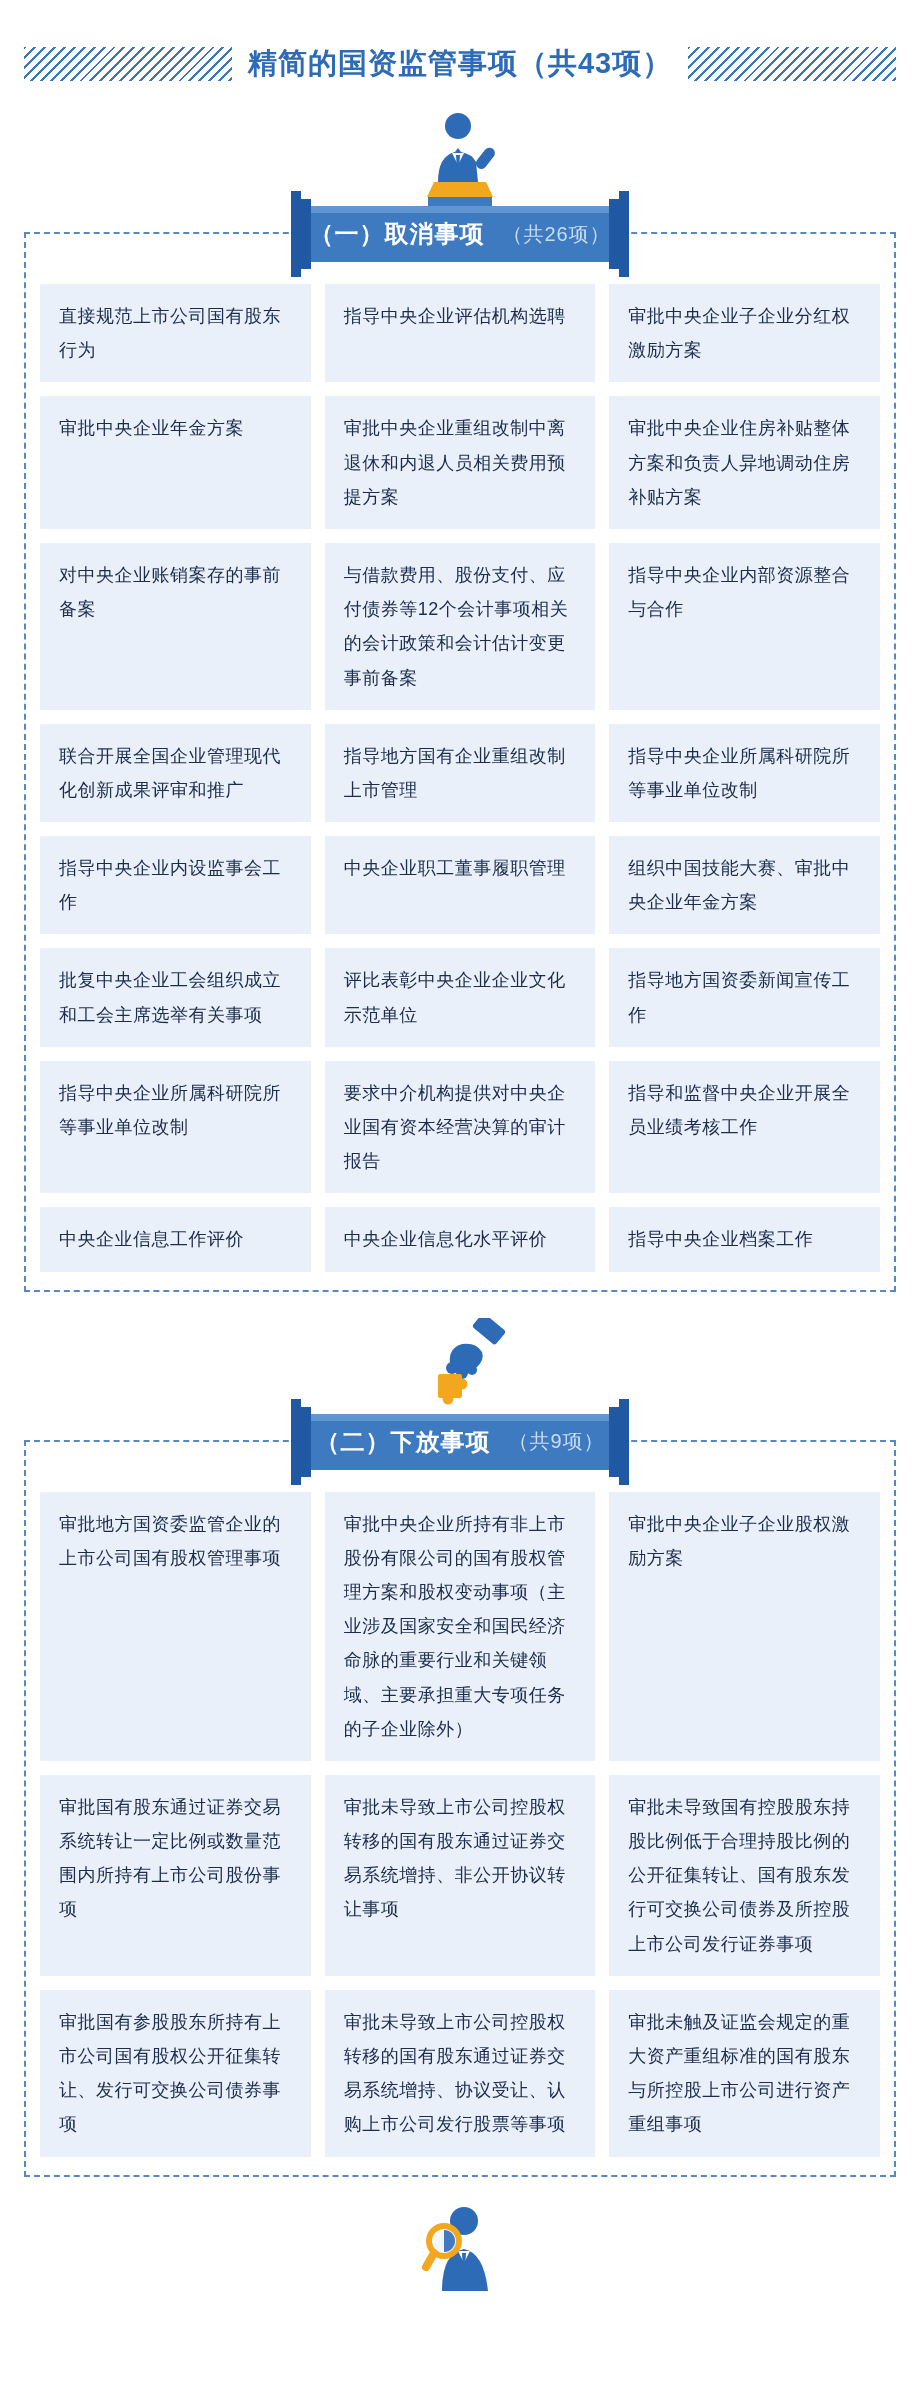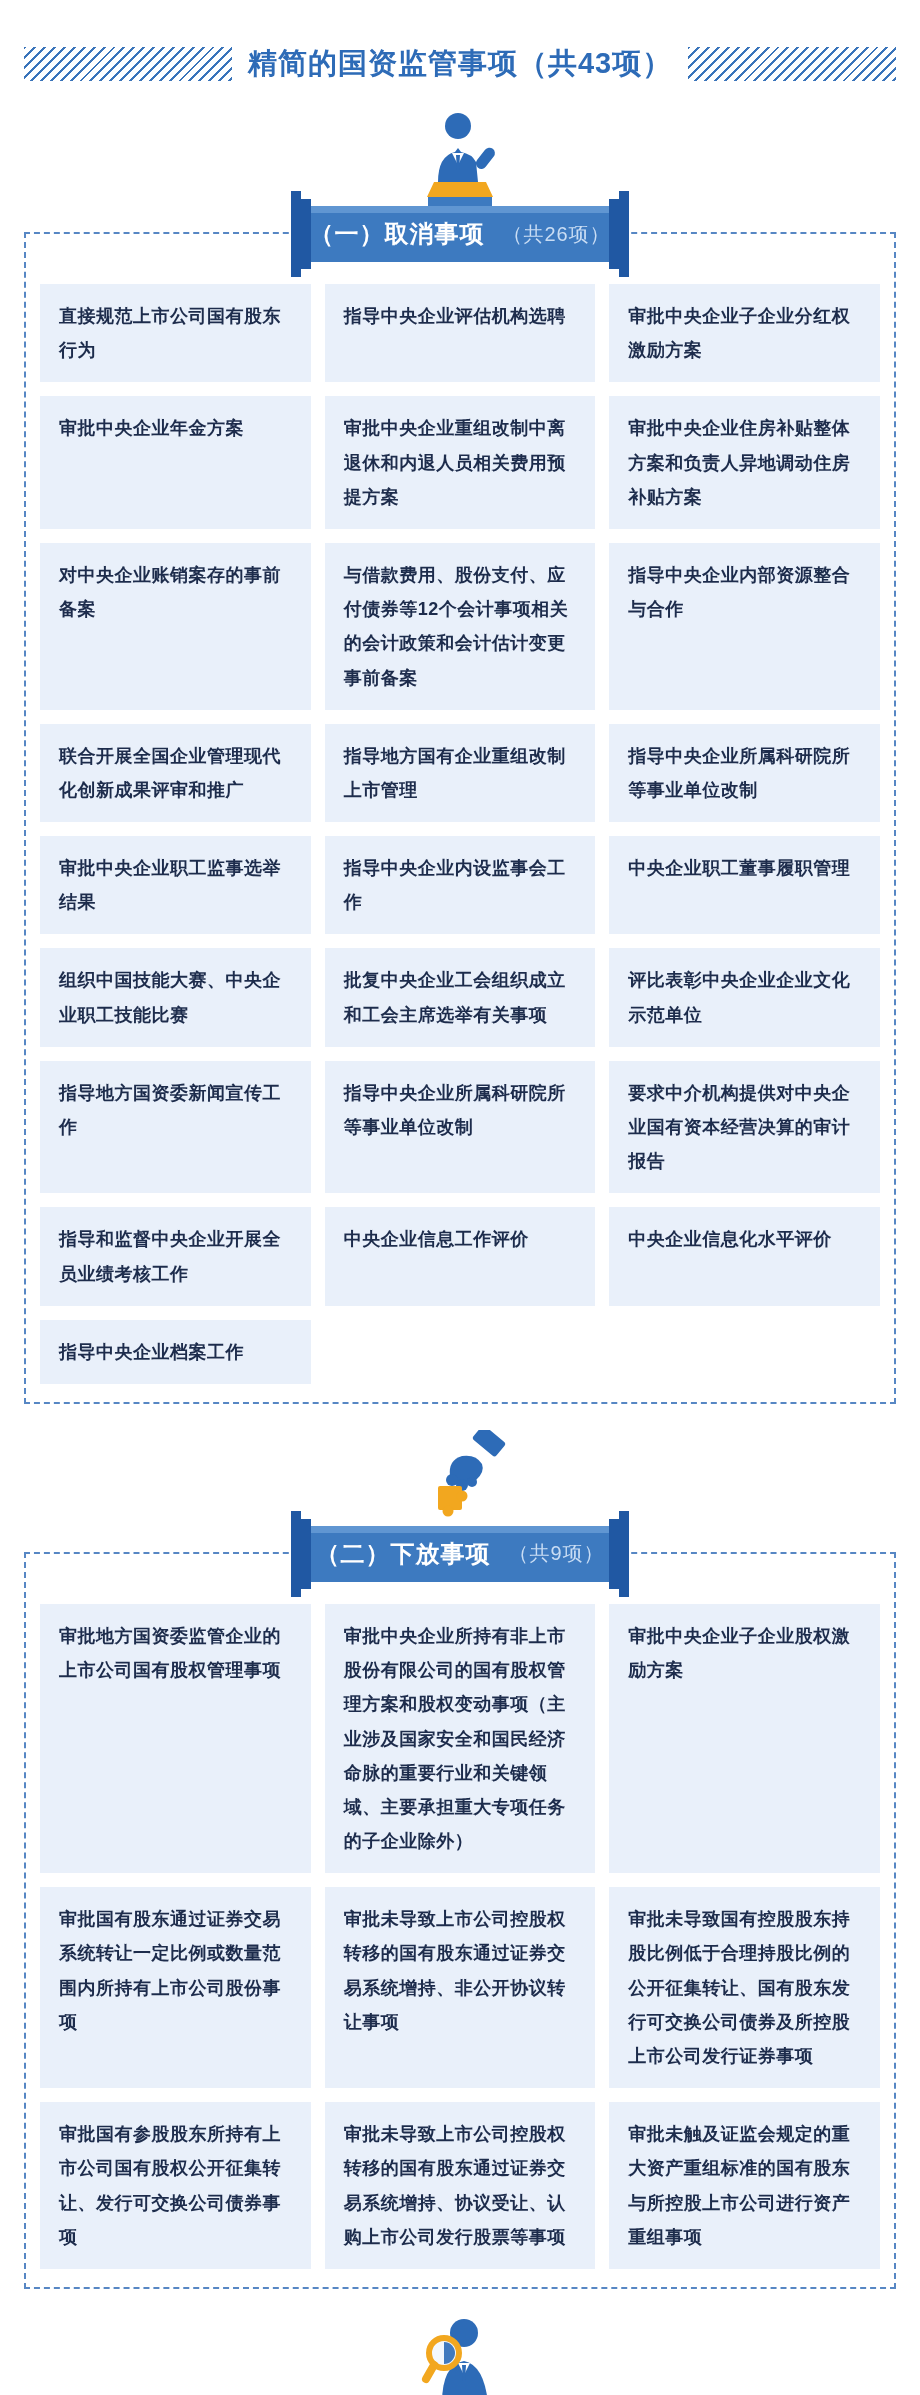--- a/index.html
+++ b/index.html
@@ -47,21 +47,21 @@
   .cap.right::before{top:-8px;right:0;}
   .cap.right::after{bottom:-8px;right:0;}
   .b-bold{font-size:24px;font-weight:bold;color:#ffffff;letter-spacing:1px;}
   .b-light{font-size:20px;color:#c9ddf4;margin-left:18px;letter-spacing:1px;}
 
   .grid{display:grid;grid-template-columns:repeat(3,1fr);gap:14px;}
   .cell{
     background:#e9f0fa;
     padding:15px 19px;
     font-size:18px;line-height:1.9;
-    color:#1d2c4c;font-weight:700;
+    color:#1d2c4c;font-weight:400;
     letter-spacing:0.5px;
   }
 </style>
 </head>
 <body>
 
 <div class="wrap">
 
   <div class="header">
     <div class="hatch"></div>
@@ -94,24 +94,23 @@
           <div class="cell">审批中央企业子企业分红权激励方案</div>
           <div class="cell">审批中央企业年金方案</div>
           <div class="cell">审批中央企业重组改制中离退休和内退人员相关费用预提方案</div>
           <div class="cell">审批中央企业住房补贴整体方案和负责人异地调动住房补贴方案</div>
           <div class="cell">对中央企业账销案存的事前备案</div>
           <div class="cell">与借款费用、股份支付、应付债券等12个会计事项相关的会计政策和会计估计变更事前备案</div>
           <div class="cell">指导中央企业内部资源整合与合作</div>
           <div class="cell">联合开展全国企业管理现代化创新成果评审和推广</div>
           <div class="cell">指导地方国有企业重组改制上市管理</div>
           <div class="cell">指导中央企业所属科研院所等事业单位改制</div>
-          <div class="cell">审批中央企业职工监事选举结果</div>
           <div class="cell">指导中央企业内设监事会工作</div>
           <div class="cell">中央企业职工董事履职管理</div>
-          <div class="cell">组织中国技能大赛、中央企业职工技能比赛</div>
+          <div class="cell">组织中国技能大赛、审批中央企业年金方案</div>
           <div class="cell">批复中央企业工会组织成立和工会主席选举有关事项</div>
           <div class="cell">评比表彰中央企业企业文化示范单位</div>
           <div class="cell">指导地方国资委新闻宣传工作</div>
           <div class="cell">指导中央企业所属科研院所等事业单位改制</div>
           <div class="cell">要求中介机构提供对中央企业国有资本经营决算的审计报告</div>
           <div class="cell">指导和监督中央企业开展全员业绩考核工作</div>
           <div class="cell">中央企业信息工作评价</div>
           <div class="cell">中央企业信息化水平评价</div>
           <div class="cell">指导中央企业档案工作</div>
         </div>

